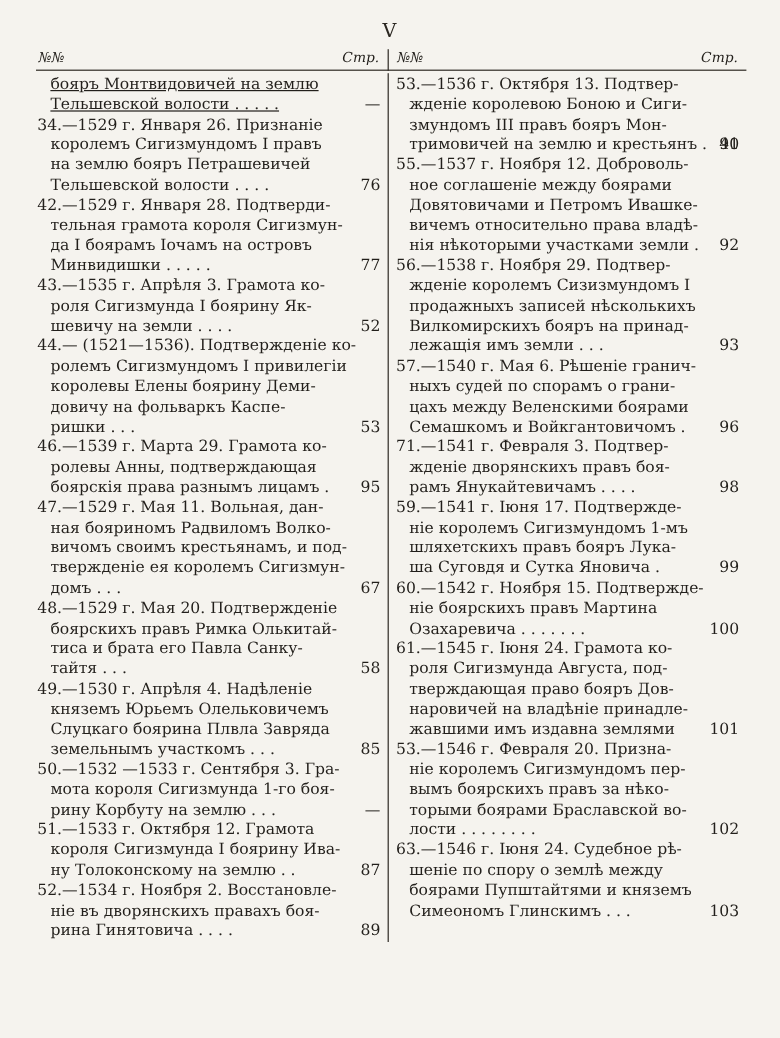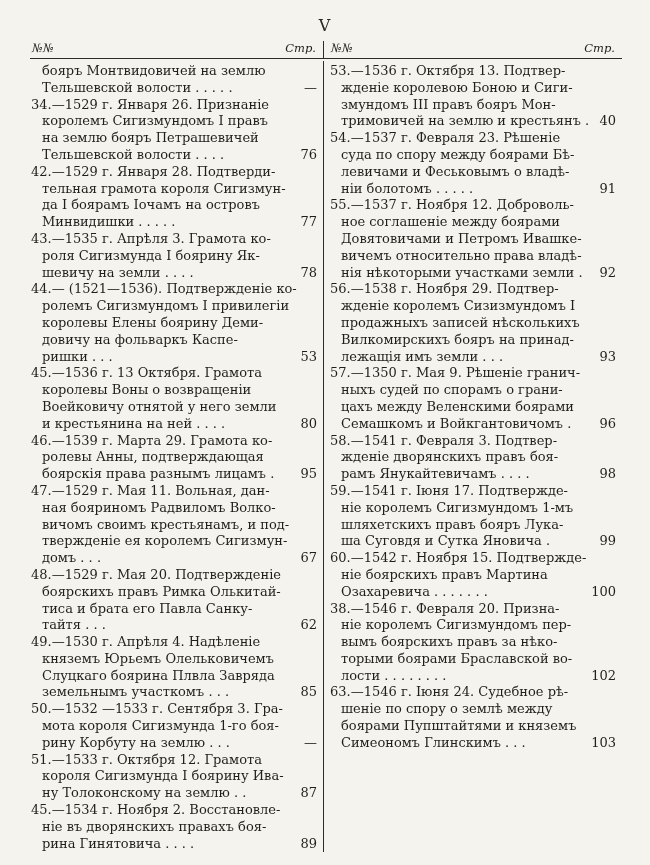--- a/index.html
+++ b/index.html
@@ -42,21 +42,21 @@
   .col { width: 288px; box-sizing: border-box; padding: 2px 1px 0 1px; }
   .divider { width: 1px; background: #2f2a24; margin: 0 5px; }
   .entry {
     position: relative;
     font-size: 13px;
     line-height: 16.8px;
     padding-left: 11px;
     text-indent: -11px;
     text-align: left;
   }
-  .entry.cont { text-indent: 0; }
+  .entry.cont { text-indent: 0; text-decoration: underline; }
   .entry-text { white-space: pre-line; }
   .page-num {
     position: absolute;
     right: 0; bottom: 0;
     text-indent: 0;
     background: transparent;
   }
 </style>
 </head>
 <body>
@@ -83,91 +83,89 @@
         <div class="entry"><span class="entry-text">34.—1529 г. Января 26. Признаніе
 королемъ Сигизмундомъ I правъ
 на землю бояръ Петрашевичей
 Тельшевской волости . . . .</span><span class="page-num">76</span></div>
         <div class="entry"><span class="entry-text">42.—1529 г. Января 28. Подтверди-
 тельная грамота короля Сигизмун-
 да I боярамъ Іочамъ на островъ
 Минвидишки . . . . .</span><span class="page-num">77</span></div>
         <div class="entry"><span class="entry-text">43.—1535 г. Апрѣля 3. Грамота ко-
 роля Сигизмунда I боярину Як-
-шевичу на земли . . . .</span><span class="page-num">78</span></div>
+шевичу на земли . . . .</span><span class="page-num">52</span></div>
         <div class="entry"><span class="entry-text">44.— (1521—1536). Подтвержденіе ко-
 ролемъ Сигизмундомъ I привилегіи
 королевы Елены боярину Деми-
 довичу на фольваркъ Каспе-
 ришки . . .</span><span class="page-num">53</span></div>
-        <div class="entry"><span class="entry-text">45.—1536 г. 13 Октября. Грамота
-королевы Воны о возвращеніи
-Воейковичу отнятой у него земли
-и крестьянина на ней . . . .</span><span class="page-num">80</span></div>
         <div class="entry"><span class="entry-text">46.—1539 г. Марта 29. Грамота ко-
 ролевы Анны, подтверждающая
 боярскія права разнымъ лицамъ .</span><span class="page-num">95</span></div>
         <div class="entry"><span class="entry-text">47.—1529 г. Мая 11. Вольная, дан-
 ная бояриномъ Радвиломъ Волко-
 вичомъ своимъ крестьянамъ, и под-
 твержденіе ея королемъ Сигизмун-
 домъ . . .</span><span class="page-num">67</span></div>
         <div class="entry"><span class="entry-text">48.—1529 г. Мая 20. Подтвержденіе
 боярскихъ правъ Римка Олькитай-
 тиса и брата его Павла Санку-
-тайтя . . .</span><span class="page-num">62</span></div>
+тайтя . . .</span><span class="page-num">58</span></div>
         <div class="entry"><span class="entry-text">49.—1530 г. Апрѣля 4. Надѣленіе
 княземъ Юрьемъ Олельковичемъ
 Слуцкаго боярина Плвла Завряда
 земельнымъ участкомъ . . .</span><span class="page-num">85</span></div>
         <div class="entry"><span class="entry-text">50.—1532 —1533 г. Сентября 3. Гра-
 мота короля Сигизмунда 1-го боя-
 рину Корбуту на землю . . .</span><span class="page-num">—</span></div>
         <div class="entry"><span class="entry-text">51.—1533 г. Октября 12. Грамота
 короля Сигизмунда I боярину Ива-
 ну Толоконскому на землю . .</span><span class="page-num">87</span></div>
-        <div class="entry"><span class="entry-text">45.—1534 г. Ноября 2. Восстановле-
+        <div class="entry"><span class="entry-text">52.—1534 г. Ноября 2. Восстановле-
 ніе въ дворянскихъ правахъ боя-
 рина Гинятовича . . . .</span><span class="page-num">89</span></div>
       </div>
     <div class="divider"></div>
     <div class="col" id="right-col">
         <div class="entry"><span class="entry-text">53.—1536 г. Октября 13. Подтвер-
 жденіе королевою Боною и Сиги-
 змундомъ III правъ бояръ Мон-
 тримовичей на землю и крестьянъ .</span><span class="page-num">40</span></div>
-        <div class="entry"><span class="entry-text">54.—1537 г. Февраля 23. Рѣшеніе
-суда по спору между боярами Бѣ-
-левичами и Феськовымъ о владѣ-
-ніи болотомъ . . . . .</span><span class="page-num">91</span></div>
+        <div class="entry"><span class="page-num">91</span></div>
         <div class="entry"><span class="entry-text">55.—1537 г. Ноября 12. Доброволь-
 ное соглашеніе между боярами
 Довятовичами и Петромъ Ивашке-
 вичемъ относительно права владѣ-
 нія нѣкоторыми участками земли .</span><span class="page-num">92</span></div>
         <div class="entry"><span class="entry-text">56.—1538 г. Ноября 29. Подтвер-
 жденіе королемъ Сизизмундомъ I
 продажныхъ записей нѣсколькихъ
 Вилкомирскихъ бояръ на принад-
 лежащія имъ земли . . .</span><span class="page-num">93</span></div>
-        <div class="entry"><span class="entry-text">57.—1350 г. Мая 9. Рѣшеніе гранич-
+        <div class="entry"><span class="entry-text">57.—1540 г. Мая 6. Рѣшеніе гранич-
 ныхъ судей по спорамъ о грани-
 цахъ между Веленскими боярами
 Семашкомъ и Войкгантовичомъ .</span><span class="page-num">96</span></div>
-        <div class="entry"><span class="entry-text">58.—1541 г. Февраля 3. Подтвер-
+        <div class="entry"><span class="entry-text">71.—1541 г. Февраля 3. Подтвер-
 жденіе дворянскихъ правъ боя-
 рамъ Янукайтевичамъ . . . .</span><span class="page-num">98</span></div>
         <div class="entry"><span class="entry-text">59.—1541 г. Іюня 17. Подтвержде-
 ніе королемъ Сигизмундомъ 1-мъ
 шляхетскихъ правъ бояръ Лука-
 ша Суговдя и Сутка Яновича .</span><span class="page-num">99</span></div>
         <div class="entry"><span class="entry-text">60.—1542 г. Ноября 15. Подтвержде-
 ніе боярскихъ правъ Мартина
 Озахаревича . . . . . . .</span><span class="page-num">100</span></div>
-        <div class="entry"><span class="entry-text">38.—1546 г. Февраля 20. Призна-
+        <div class="entry"><span class="entry-text">61.—1545 г. Іюня 24. Грамота ко-
+роля Сигизмунда Августа, под-
+тверждающая право бояръ Дов-
+наровичей на владѣніе принадле-
+жавшими имъ издавна землями</span><span class="page-num">101</span></div>
+        <div class="entry"><span class="entry-text">53.—1546 г. Февраля 20. Призна-
 ніе королемъ Сигизмундомъ пер-
 вымъ боярскихъ правъ за нѣко-
 торыми боярами Браславской во-
 лости . . . . . . . .</span><span class="page-num">102</span></div>
         <div class="entry"><span class="entry-text">63.—1546 г. Іюня 24. Судебное рѣ-
 шеніе по спору о землѣ между
 боярами Пупштайтями и княземъ
 Симеономъ Глинскимъ . . .</span><span class="page-num">103</span></div>
       </div>
   </div>

